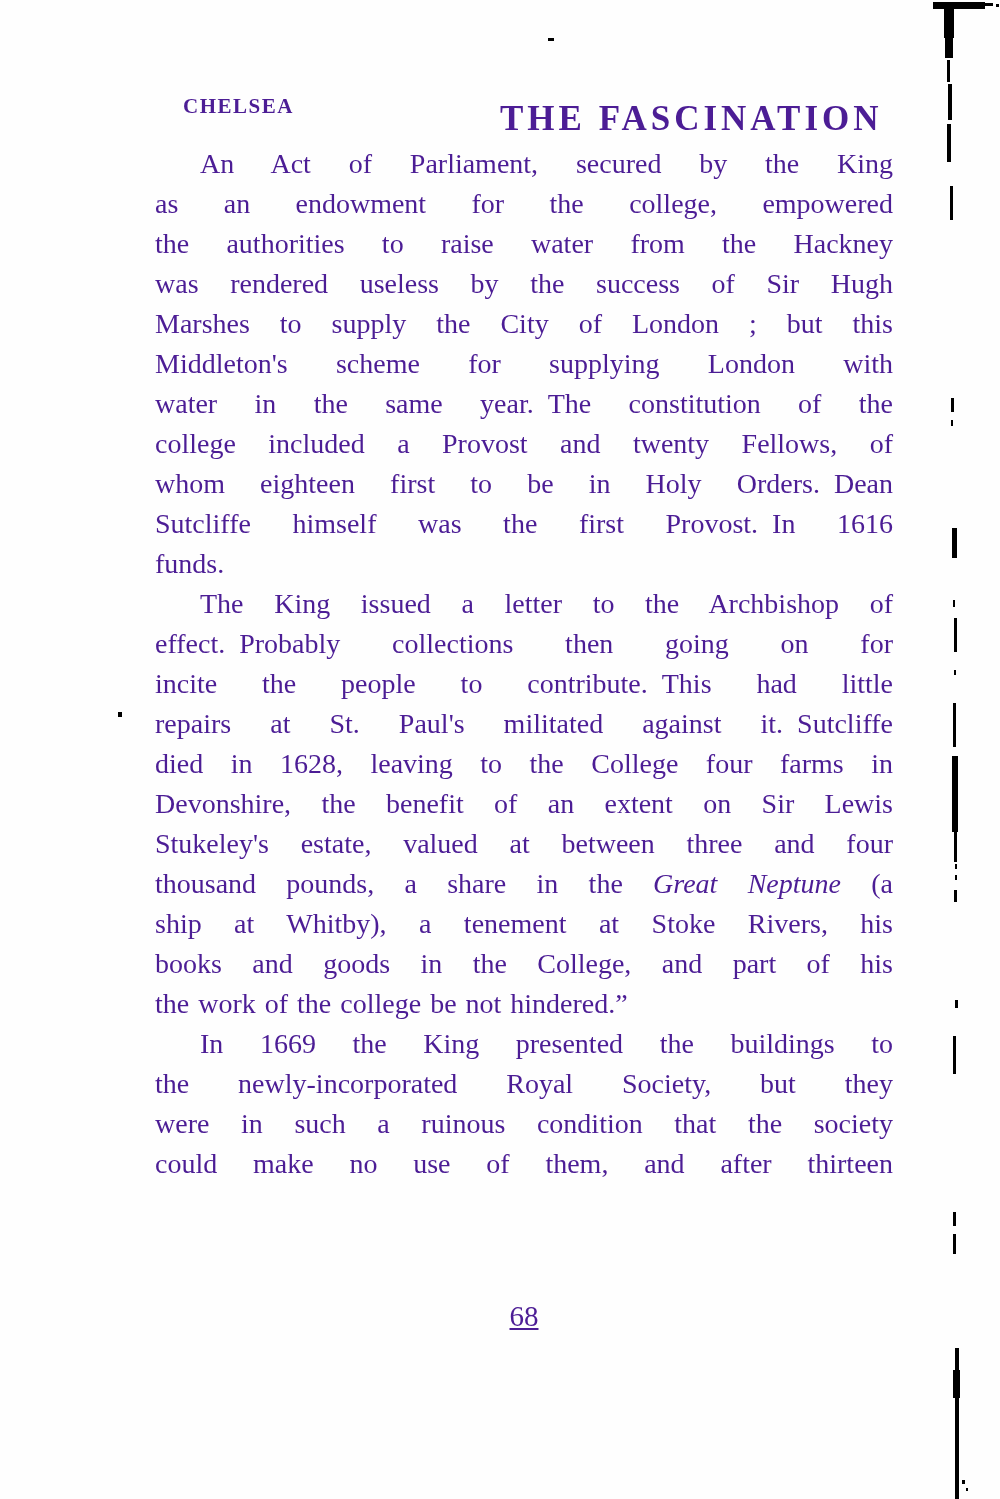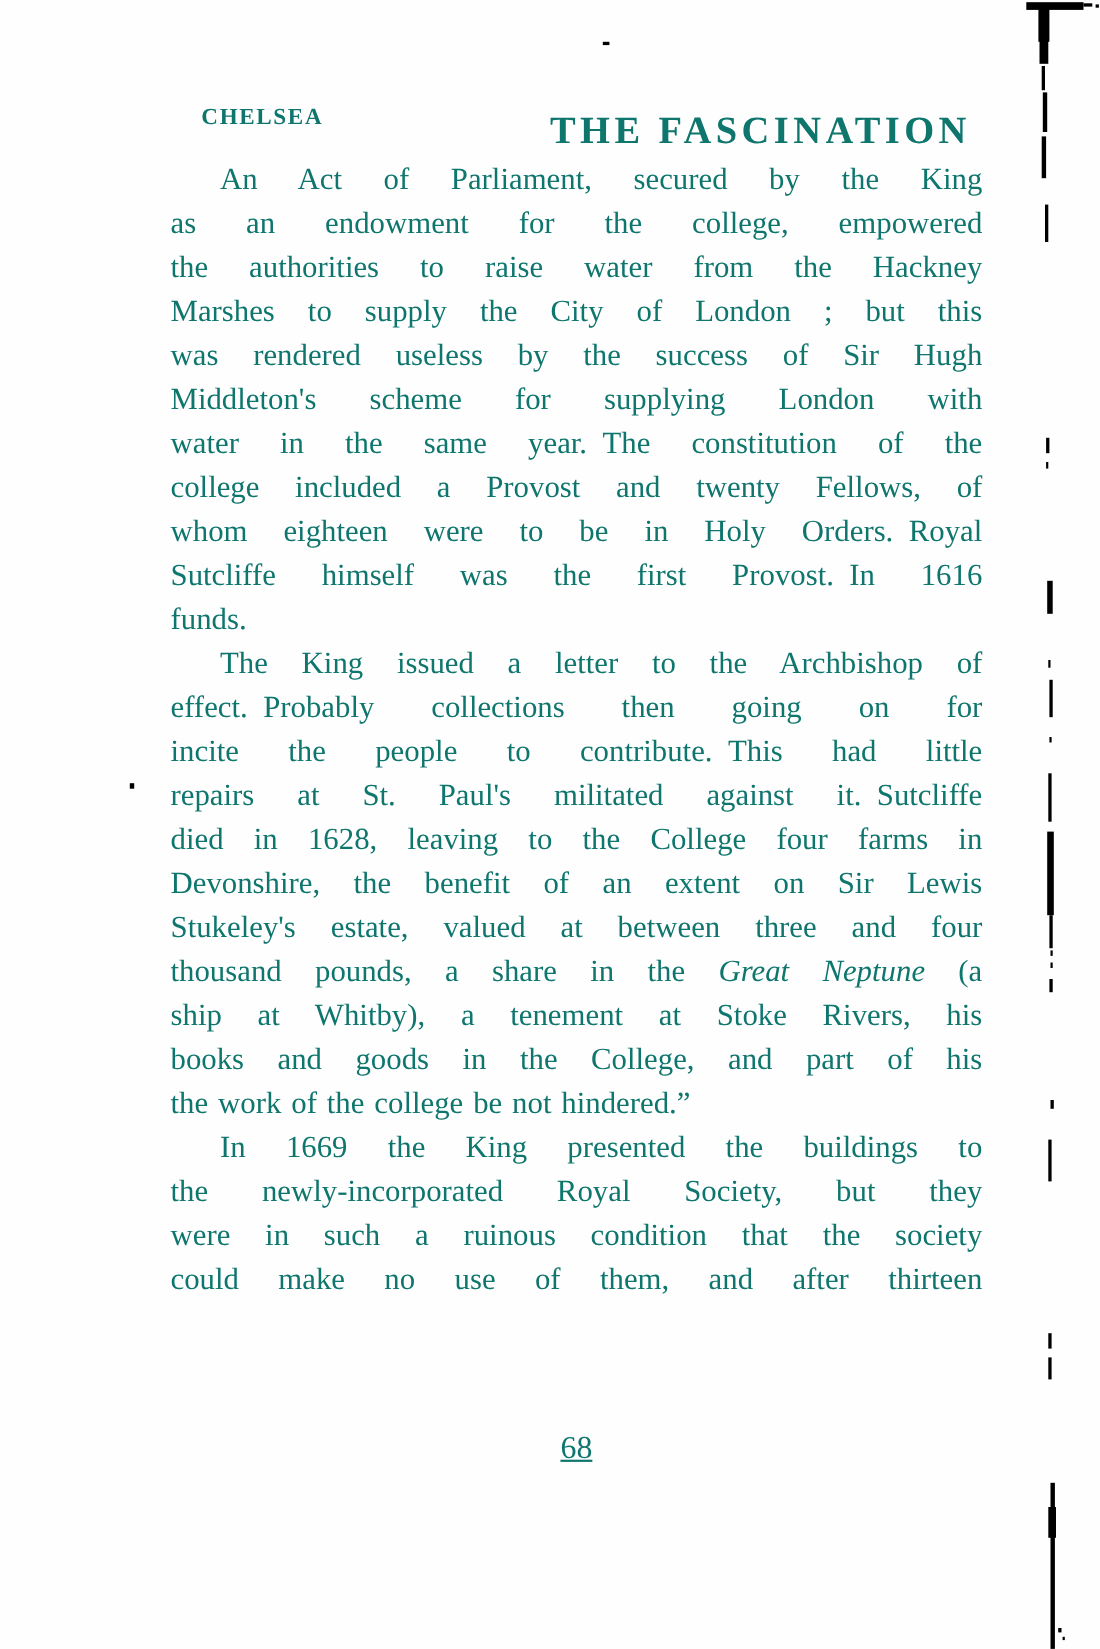--- a/index.html
+++ b/index.html
@@ -5,21 +5,21 @@
   html, body {
     margin: 0;
     padding: 0;
     background: #ffffff;
   }
   .page {
     position: relative;
     width: 1000px;
     height: 1499px;
     background: #fefefe;
-    color: #0f766e;
+    color: #4c1d95;
     font-family: "Liberation Serif", serif;
     overflow: hidden;
   }
   
   .hdr-left {
     position: absolute;
     left: 183px;
     top: 94px;
     font-size: 21px;
     font-weight: bold;
@@ -84,26 +84,26 @@
 
   <span class="hdr-left">CHELSEA</span>
   <h1 class="hdr-title">THE FASCINATION</h1>
 
   <div class="body-text">
 
     <div class="para">
       <div class="line first">An Act of Parliament, secured by the King</div>
       <div class="line">as an endowment for the college, empowered</div>
       <div class="line">the authorities to raise water from the Hackney</div>
+      <div class="line">was rendered useless by the success of Sir Hugh</div>
       <div class="line">Marshes to supply the City of London ; but this</div>
-      <div class="line">was rendered useless by the success of Sir Hugh</div>
       <div class="line">Middleton's scheme for supplying London with</div>
       <div class="line">water in the same year. The constitution of the</div>
       <div class="line">college included a Provost and twenty Fellows, of</div>
-      <div class="line">whom eighteen were to be in Holy Orders. Royal</div>
+      <div class="line">whom eighteen first to be in Holy Orders. Dean</div>
       <div class="line">Sutcliffe himself was the first Provost. In 1616</div>
       <div class="line plast">funds.</div>
     </div>
 
     <div class="para">
       <div class="line first">The King issued a letter to the Archbishop of</div>
       <div class="line">effect. Probably collections then going on for</div>
       <div class="line">incite the people to contribute. This had little</div>
       <div class="line">repairs at St. Paul's militated against it. Sutcliffe</div>
       <div class="line">died in 1628, leaving to the College four farms in</div>

